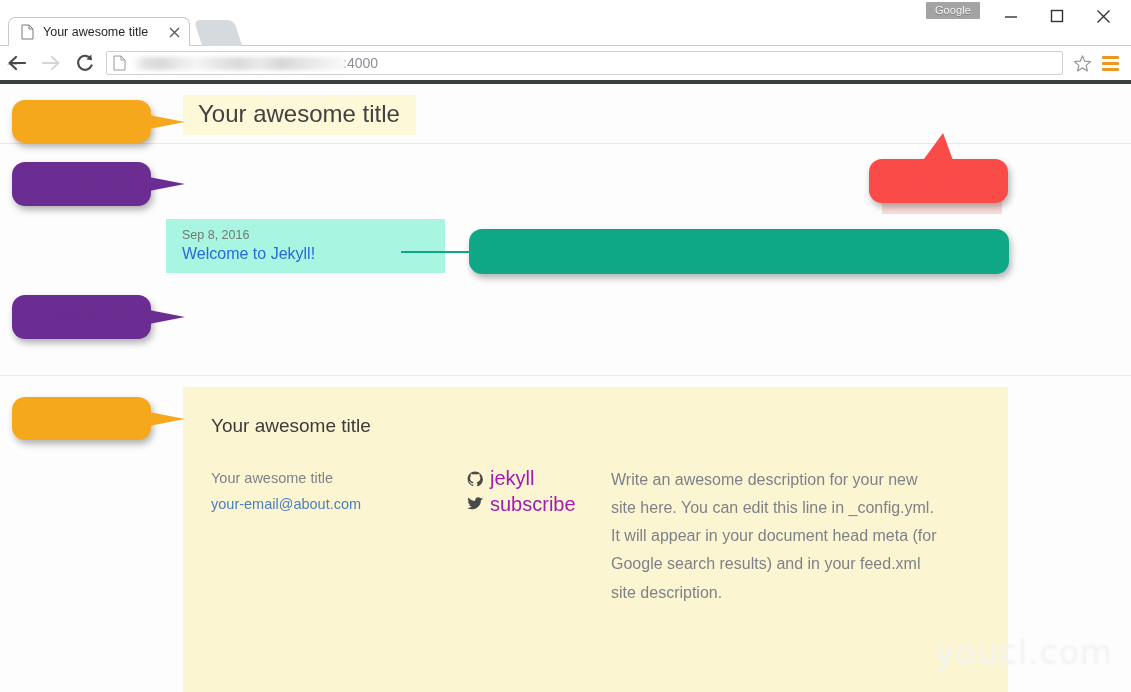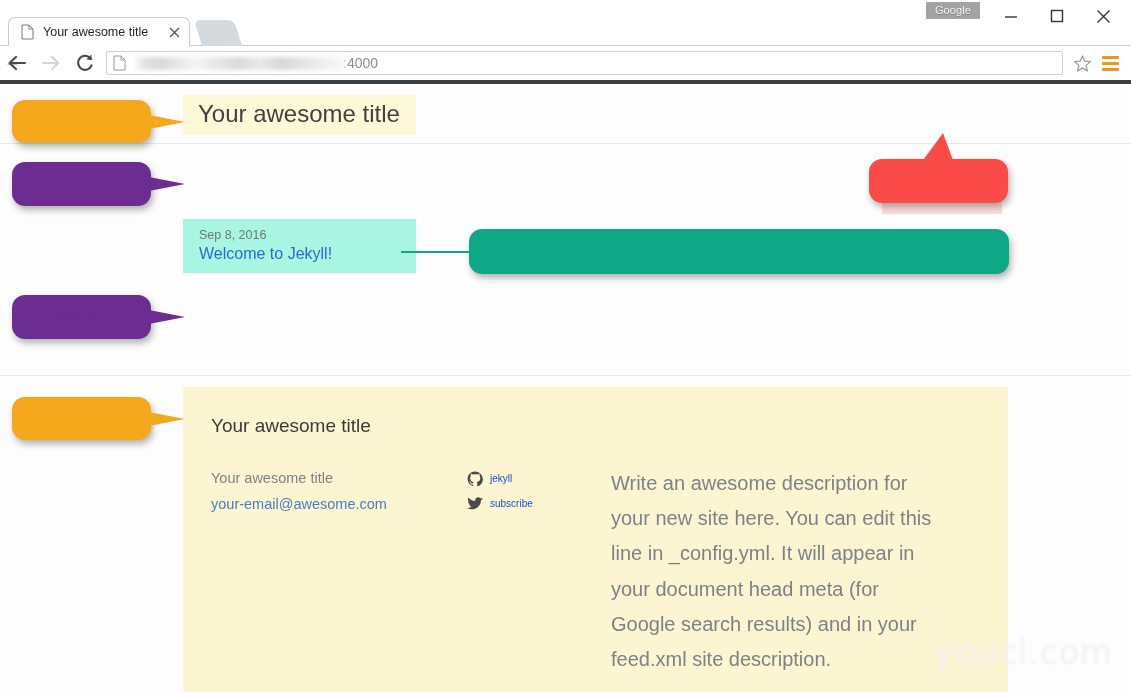--- a/index.html
+++ b/index.html
@@ -228,22 +228,22 @@
     width: 233px;
     background: #f6ecfb;
     padding: 12px 0 12px 16px;
     box-sizing: border-box;
     font-size: 19px;
     color: #3b3b3b;
   }
 
   .post-item {
     position: absolute;
-    left: 183px; top: 135px;
-    width: 233px;
+    left: 166px; top: 135px;
+    width: 279px;
     background: #a8f5e1;
     padding: 9px 0 9px 16px;
     box-sizing: border-box;
   }
   .post-date {
     font-size: 12.5px;
     color: #6f7a72;
     line-height: 1.2;
   }
   .post-link {
@@ -315,25 +315,25 @@
   }
   .social-row .sicon {
     width: 17px; height: 17px;
     margin-right: 7px;
     display: inline-flex;
     align-items: center;
     justify-content: center;
     flex: 0 0 auto;
   }
   .social-row .slabel {
-    font-size: 10px;
-    color: #1d4ed8;
+    font-size: 20px;
+    color: #a21caf;
   }
   .fdesc {
-    font-size: 20px;
+    font-size: 16px;
     color: #7e8288;
     line-height: 1.76;
   }
 
   
   .callout {
     position: absolute;
     border-radius: 13px;
     color: #ffffff;
     display: flex;
@@ -537,21 +537,21 @@
 
 
   <div class="page-divider"></div>
 
   <div class="site-footer">
     <h2 class="footer-heading">Your awesome title</h2>
     <div class="footer-cols">
 
       <div class="fcol-1">
         <div class="fline">Your awesome title</div>
-        <div class="fline"><a href="#" class="flink">your-email@awesome.com</a></div>
+        <div class="fline"><a href="#" class="flink">your-email@about.com</a></div>
       </div>
 
       <div class="fcol-2">
         <div class="social-row">
           <span class="sicon">
             <svg width="16" height="16" viewBox="0 0 16 16">
               <path fill="#4a4a4a" d="M8 0.6C3.9 0.6 0.6 3.9 0.6 8c0 3.3 2.1 6.1 5.1 7.1 0.4 0.1 0.5-0.2 0.5-0.4v-1.3c-2 0.4-2.5-0.5-2.7-1 -0.1-0.3-0.5-1-0.9-1.2 -0.3-0.2-0.8-0.6 0-0.6 0.6 0 1.1 0.6 1.2 0.8 0.7 1.2 1.9 0.9 2.4 0.7 0.1-0.5 0.3-0.9 0.5-1.1 -1.8-0.2-3.6-0.9-3.6-4 0-0.9 0.3-1.6 0.8-2.2 -0.1-0.2-0.4-1 0.1-2.1 0 0 0.7-0.2 2.2 0.8 0.6-0.2 1.3-0.3 2-0.3 0.7 0 1.4 0.1 2 0.3 1.5-1 2.2-0.8 2.2-0.8 0.4 1.1 0.2 1.9 0.1 2.1 0.5 0.6 0.8 1.3 0.8 2.2 0 3.1-1.9 3.8-3.6 4 0.3 0.3 0.6 0.8 0.6 1.6v2.3c0 0.2 0.1 0.5 0.5 0.4 3-1 5.1-3.8 5.1-7.1C15.4 3.9 12.1 0.6 8 0.6z"></path>
             </svg>
           </span>
           <span class="slabel">jekyll</span>

